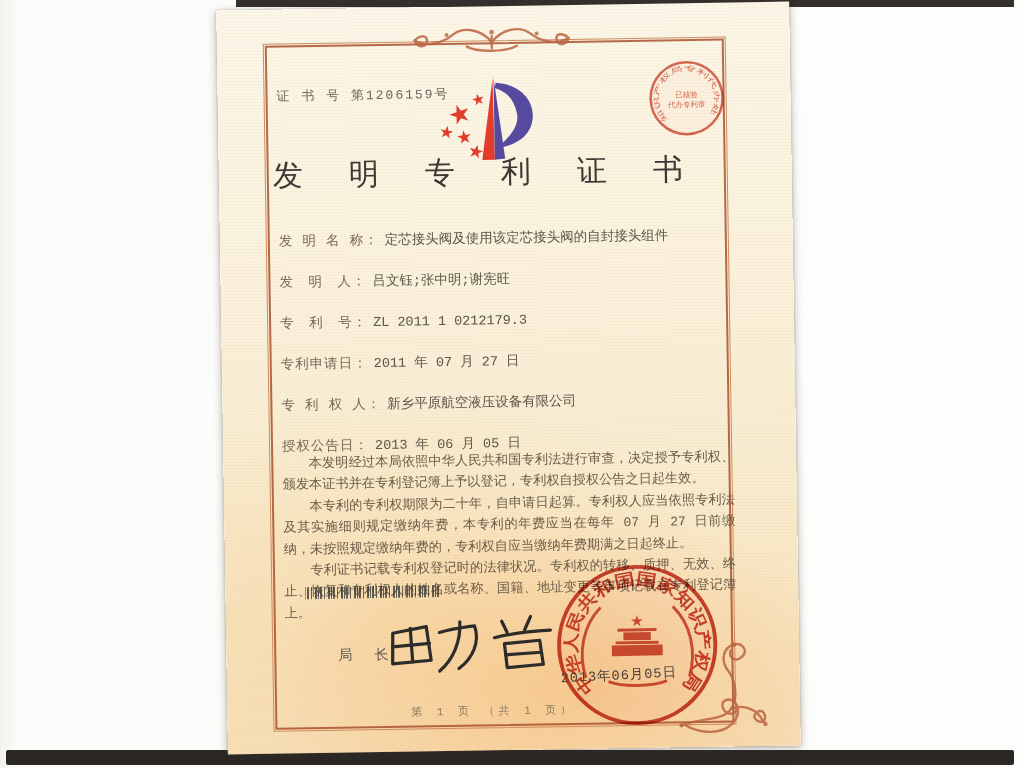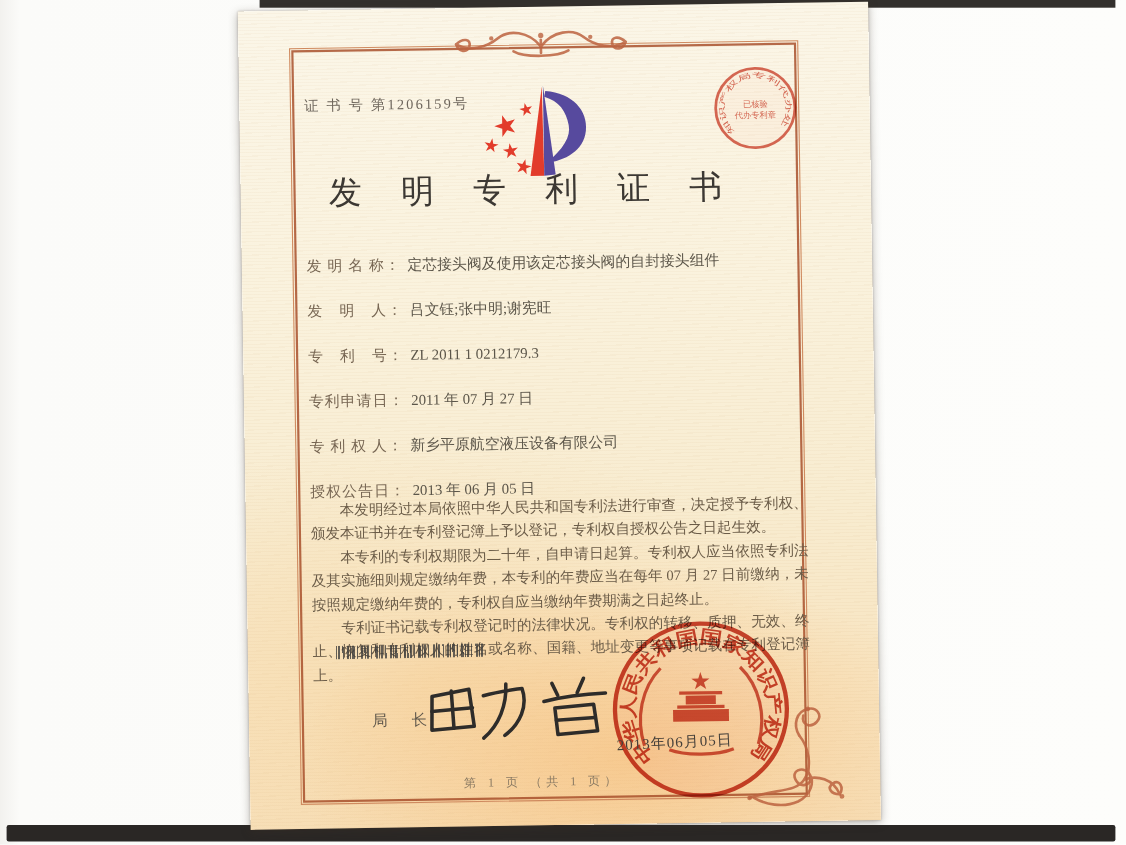--- a/index.html
+++ b/index.html
@@ -1,18 +1,18 @@
 <!DOCTYPE html>
 <html><head>
 <meta charset="utf-8">
 <style>
   html,body{margin:0;padding:0;background:#ffffff;}
   .scan{position:relative;width:1024px;height:768px;overflow:hidden;
         background:linear-gradient(90deg,#f2f1ee 0,#fbfbf9 18px,#fdfdfb 100%);
-        font-family:Liberation Serif, serif;}
+        font-family:Liberation Mono, monospace;}
   .strip-top{position:absolute;left:236px;top:0;width:778px;height:7px;background:#33302d;}
   .strip-bottom{position:absolute;left:6px;top:750px;width:1008px;height:15px;background:#2a2725;border-radius:2px;}
   .paper{position:absolute;left:222px;top:6px;width:573px;height:744px;
          transform:rotate(-0.9deg);
          box-shadow:0 2px 9px rgba(60,50,40,.38),0 0 2px rgba(60,50,40,.35);
          background:
            radial-gradient(ellipse 430px 250px at 60% 92%, rgba(246,176,97,0.45), rgba(246,176,97,0) 70%),
            radial-gradient(ellipse 520px 320px at 28% 82%, rgba(245,195,125,0.28), rgba(245,195,125,0) 70%),
            repeating-linear-gradient(0deg, rgba(190,140,80,0.05) 0 1px, rgba(0,0,0,0) 1px 3px),
            linear-gradient(178deg,#fbf6e8 0%,#faf2dd 35%,#f8ecd0 62%,#f8e5c2 82%,#f7e0ba 100%);}

